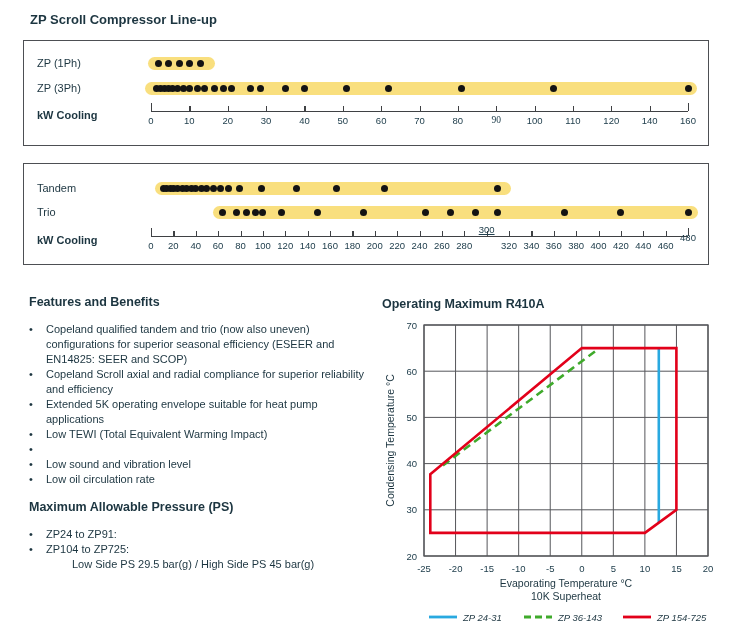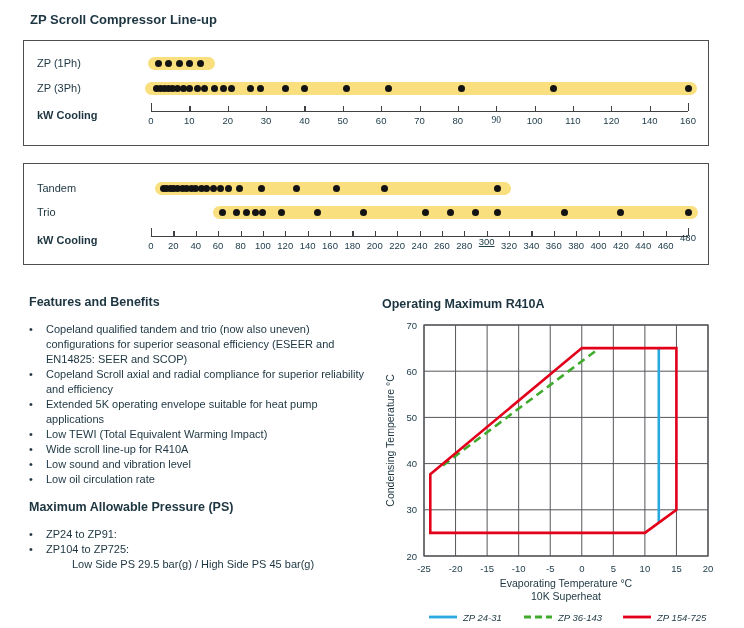--- a/index.html
+++ b/index.html
@@ -164,21 +164,21 @@
       <div class="tick-label" style="left: 350.75px; top: 76px;">200</div>
       <div class="tick" style="left: 373.125px; top: 67px; height: 5px;"></div>
       <div class="tick-label" style="left: 373.125px; top: 76px;">220</div>
       <div class="tick" style="left: 395.5px; top: 67px; height: 5px;"></div>
       <div class="tick-label" style="left: 395.5px; top: 76px;">240</div>
       <div class="tick" style="left: 417.875px; top: 67px; height: 5px;"></div>
       <div class="tick-label" style="left: 417.875px; top: 76px;">260</div>
       <div class="tick" style="left: 440.25px; top: 67px; height: 5px;"></div>
       <div class="tick-label" style="left: 440.25px; top: 76px;">280</div>
       <div class="tick" style="left: 462.625px; top: 67px; height: 5px;"></div>
-      <div class="tick-label" style="left: 462.625px; top: 72px; text-decoration: underline;">300</div>
+      <div class="tick-label" style="left: 462.625px; top: 60px; text-decoration: underline;">300</div>
       <div class="tick" style="left: 485px; top: 67px; height: 5px;"></div>
       <div class="tick-label" style="left: 485px; top: 76px;">320</div>
       <div class="tick" style="left: 507.375px; top: 67px; height: 5px;"></div>
       <div class="tick-label" style="left: 507.375px; top: 76px;">340</div>
       <div class="tick" style="left: 529.75px; top: 67px; height: 5px;"></div>
       <div class="tick-label" style="left: 529.75px; top: 76px;">360</div>
       <div class="tick" style="left: 552.125px; top: 67px; height: 5px;"></div>
       <div class="tick-label" style="left: 552.125px; top: 76px;">380</div>
       <div class="tick" style="left: 574.5px; top: 67px; height: 5px;"></div>
       <div class="tick-label" style="left: 574.5px; top: 76px;">400</div>
@@ -207,21 +207,20 @@
       <div class="li">
         <span class="bullet">•</span>
         <span>Extended 5K operating envelope suitable for heat pump applications</span>
       </div>
       <div class="li">
         <span class="bullet">•</span>
         <span>Low TEWI (Total Equivalent Warming Impact)</span>
       </div>
       <div class="li">
         <span class="bullet">•</span>
-        <span>Wide scroll line-up for R410A</span>
       </div>
       <div class="li">
         <span class="bullet">•</span>
         <span>Low sound and vibration level</span>
       </div>
       <div class="li">
         <span class="bullet">•</span>
         <span>Low oil circulation rate</span>
       </div>
     </div>

